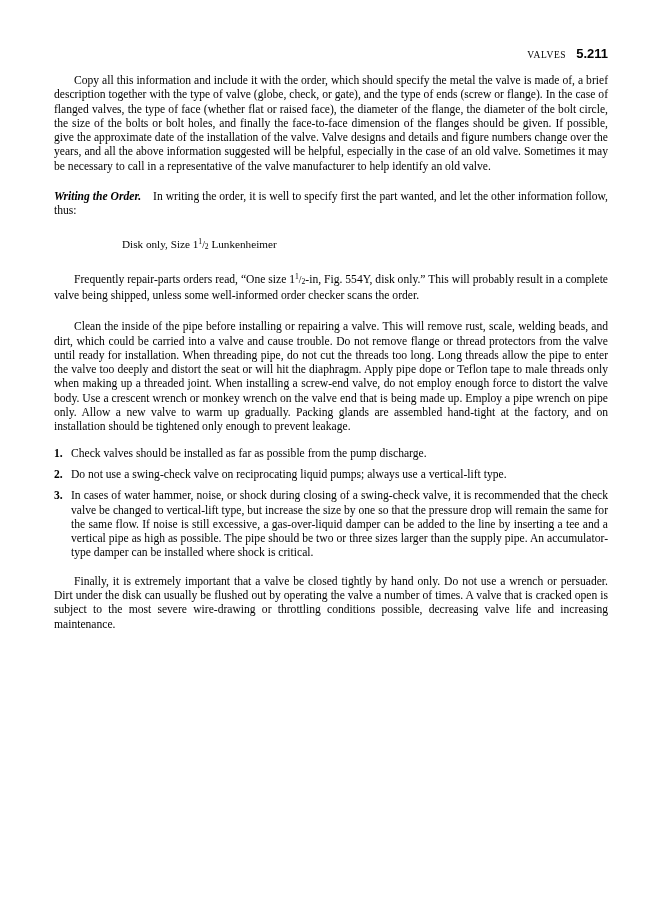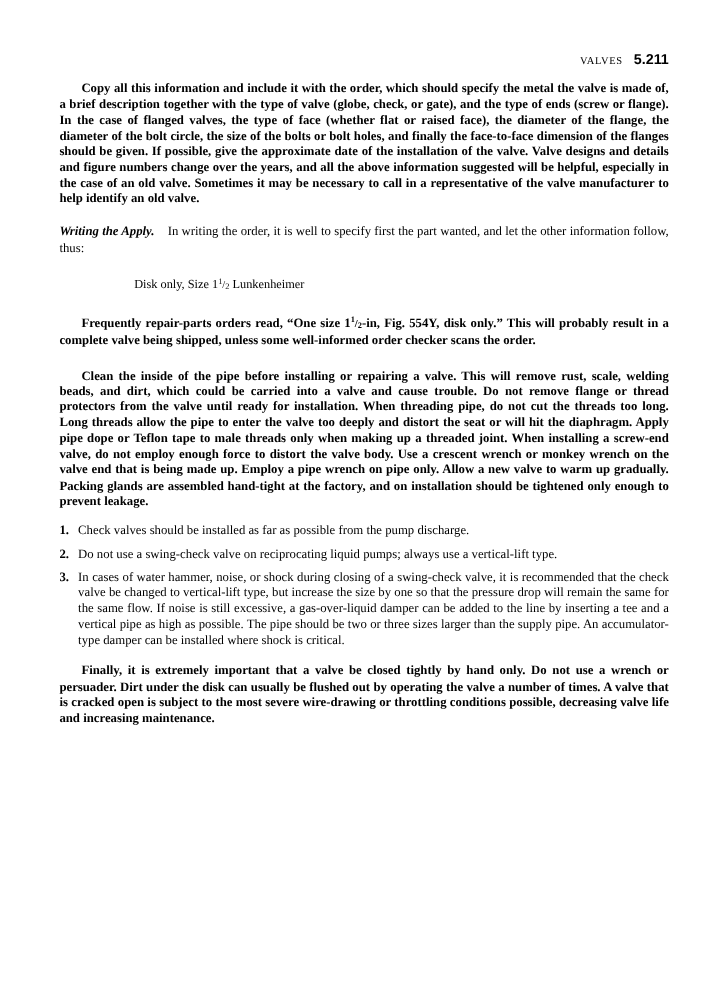--- a/index.html
+++ b/index.html
@@ -49,21 +49,20 @@
   }
   p {
     margin: 0;
     font-size: 11.6px;
     line-height: 14.3px;
     text-align: justify;
     text-justify: inter-word;
   }
   p.indent {
     text-indent: 20px;
-    font-weight: bold;
   }
 
   .writing-order-para {
     margin-top: 16px;
   }
   .run-in-head {
     font-weight: bold;
     font-style: italic;
   }
   .quote-block {
@@ -135,21 +134,21 @@
   <div class="header">
     <span class="running-head">VALVES</span>
     <span class="folio">5.211</span>
   </div>
 
   <div class="content">
 
     <p class="indent">Copy all this information and include it with the order, which should specify the metal the valve is made of, a brief description together with the type of valve (globe, check, or gate), and the type of ends (screw or flange). In the case of flanged valves, the type of face (whether flat or raised face), the diameter of the flange, the diameter of the bolt circle, the size of the bolts or bolt holes, and finally the face-to-face dimension of the flanges should be given. If possible, give the approximate date of the installation of the valve. Valve designs and details and figure numbers change over the years, and all the above information suggested will be helpful, especially in the case of an old valve. Sometimes it may be necessary to call in a representative of the valve manufacturer to help identify an old valve.</p>
 
     <p class="writing-order-para">
-      <span class="run-in-head">Writing the Apply.</span>
+      <span class="run-in-head">Writing the Order.</span>
       &nbsp;&nbsp;&nbsp;<span>In writing the order, it is well to specify first the part wanted, and let the other information follow, thus:</span>
     </p>
 
     <div class="quote-block">
       <div><span>Disk only, Size 1</span><sup class="frac">1</sup><span class="fracslash">/</span><sub class="frac">2</sub><span> Lunkenheimer</span></div>
     </div>
 
     <p class="indent freq-para"><span>Frequently repair-parts orders read, “One size 1</span><sup class="frac">1</sup><span class="fracslash">/</span><sub class="frac">2</sub><span>-in, Fig. 554Y, disk only.” This will probably result in a complete valve being shipped, unless some well-informed order checker scans the order.</span></p>
 
 

